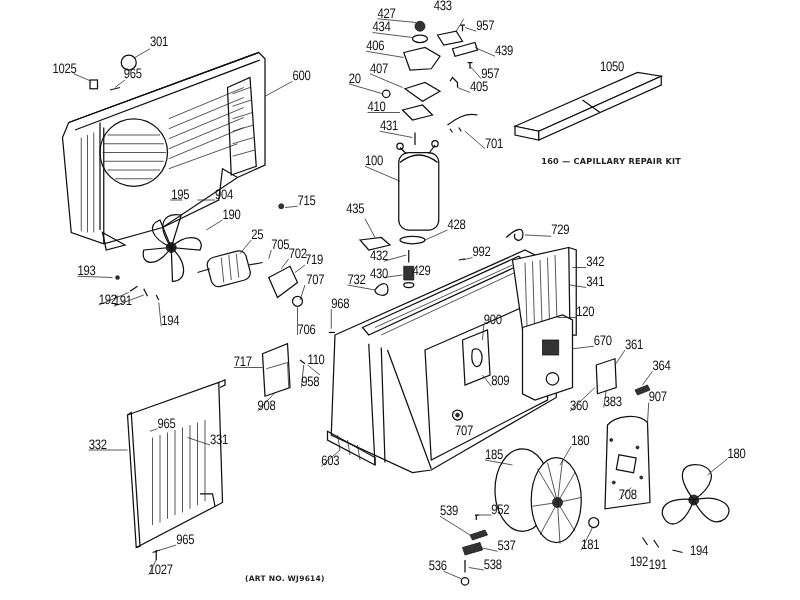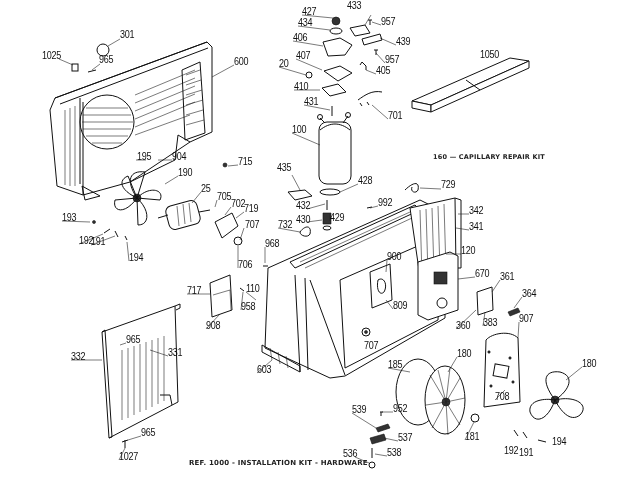--- a/index.html
+++ b/index.html
@@ -1,19 +1,19 @@
 <!DOCTYPE html>
 <html><head>
 <meta charset="utf-8">
 <style>
   html, body { margin: 0; padding: 0; background: #ffffff; }
   #stage { position: relative; width: 640px; height: 480px; overflow: hidden; background: #ffffff; font-family: "Liberation Sans", sans-serif; }
   svg#art { position: absolute; left: 0; top: 0; width: 640px; height: 480px; }
   .lbl { position: absolute; font-family: "Liberation Sans Narrow", "Liberation Sans", sans-serif; font-size: 11px; color: #111; white-space: nowrap; line-height: 11px; letter-spacing: -0.3px; transform: scaleX(0.82); transform-origin: left top; }
-  .note { position: absolute; font-family: "DejaVu Sans", sans-serif; font-size: 7px; font-weight: bold; color: #222; white-space: nowrap; letter-spacing: 0.2px; margin-top: 28px; }
+  .note { position: absolute; font-family: "DejaVu Sans", sans-serif; font-size: 7px; font-weight: bold; color: #222; white-space: nowrap; letter-spacing: 0.2px; }
   .stroke { fill: none; stroke: #111; stroke-width: 1; }
   .thin { fill: none; stroke: #222; stroke-width: 0.6; }
   .fillw { fill: #fff; stroke: #111; stroke-width: 1; }
   .dark { fill: #333; stroke: #111; stroke-width: 0.6; }
 </style>
 </head>
 <body>
 
 <div id="stage">
 
@@ -253,16 +253,15 @@
       <div class="lbl" style="left: 398px; top: 432px;">537</div>
       <div class="lbl" style="left: 387px; top: 447px;">538</div>
       <div class="lbl" style="left: 343px; top: 448px;">536</div>
       <div class="lbl" style="left: 465px; top: 431px;">181</div>
       <div class="lbl" style="left: 504px; top: 445px;">192</div>
       <div class="lbl" style="left: 519px; top: 447px;">191</div>
       <div class="lbl" style="left: 552px; top: 436px;">194</div>
     </div>
 
 <div class="note" style="left:433px; top:125px; font-size:6.5px;">160 — CAPILLARY REPAIR KIT</div>
-<div class="note" style="left:189px; top:431px;">REF. 1000 - INSTALLATION KIT - HARDWARE</div>
 <div class="note" style="left:196px; top:460px; font-size:6px;">(ART NO. WJ9614)</div>
 
 </div>
 
 </body></html>

